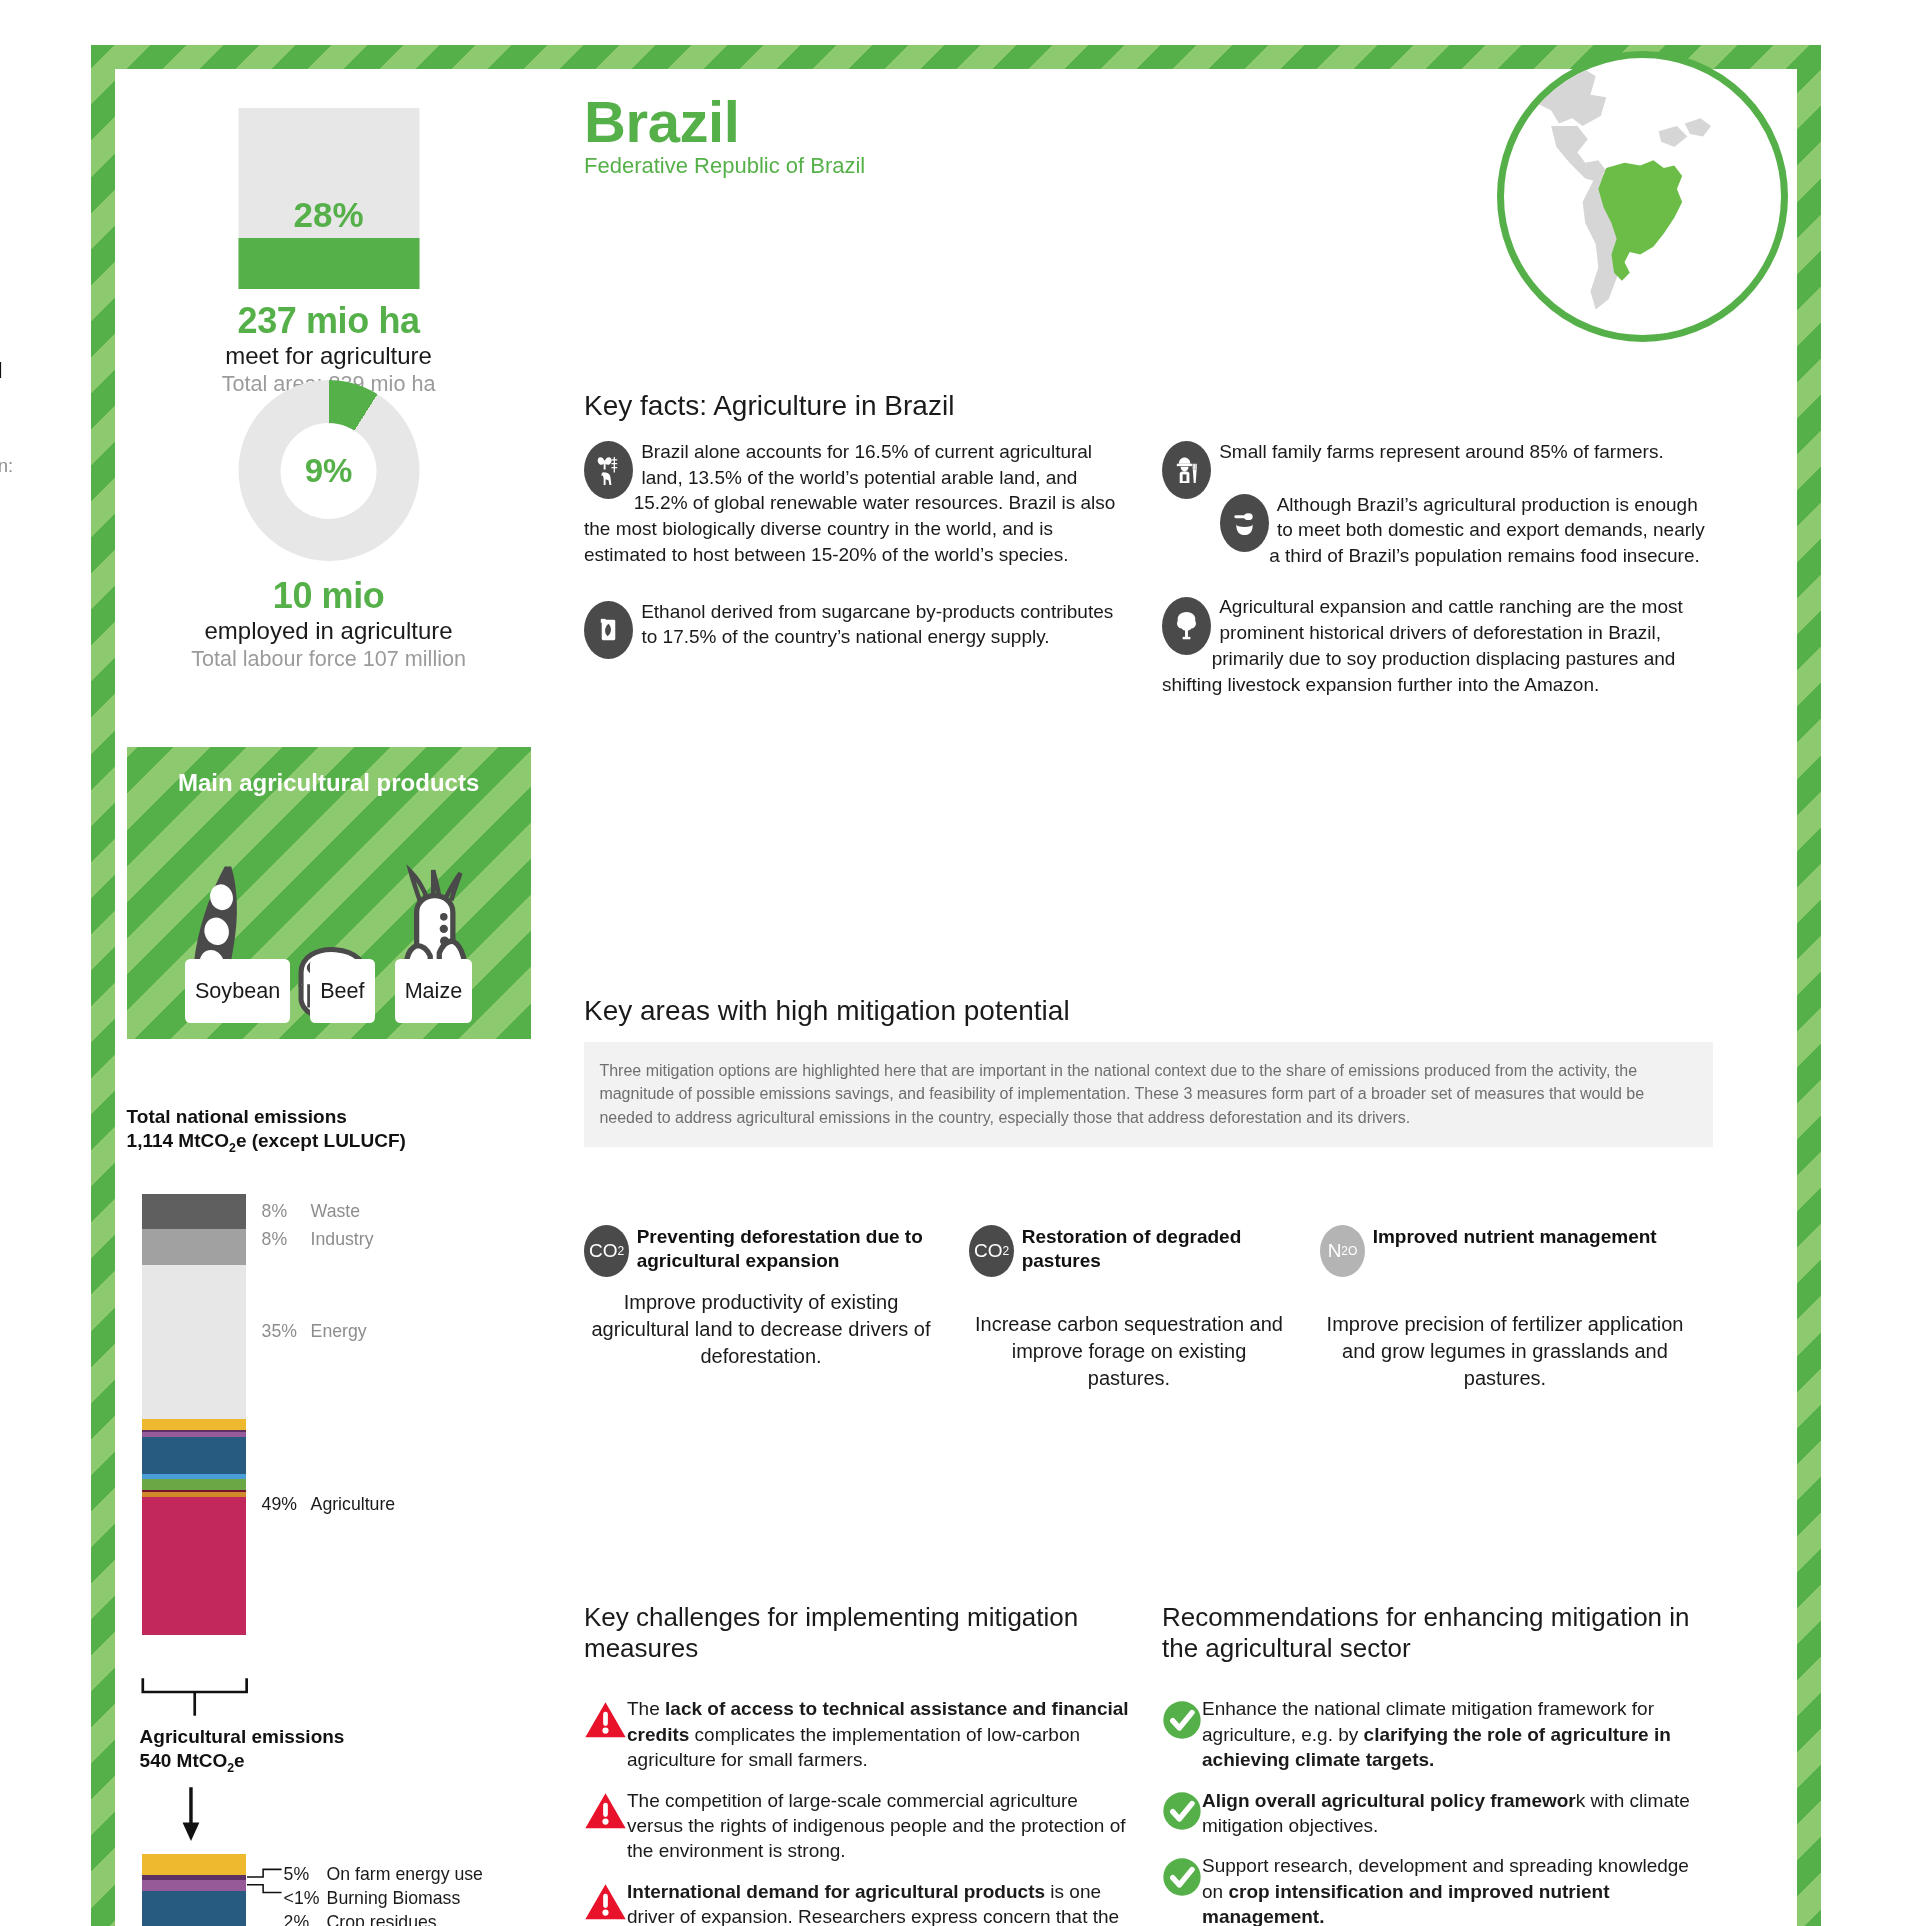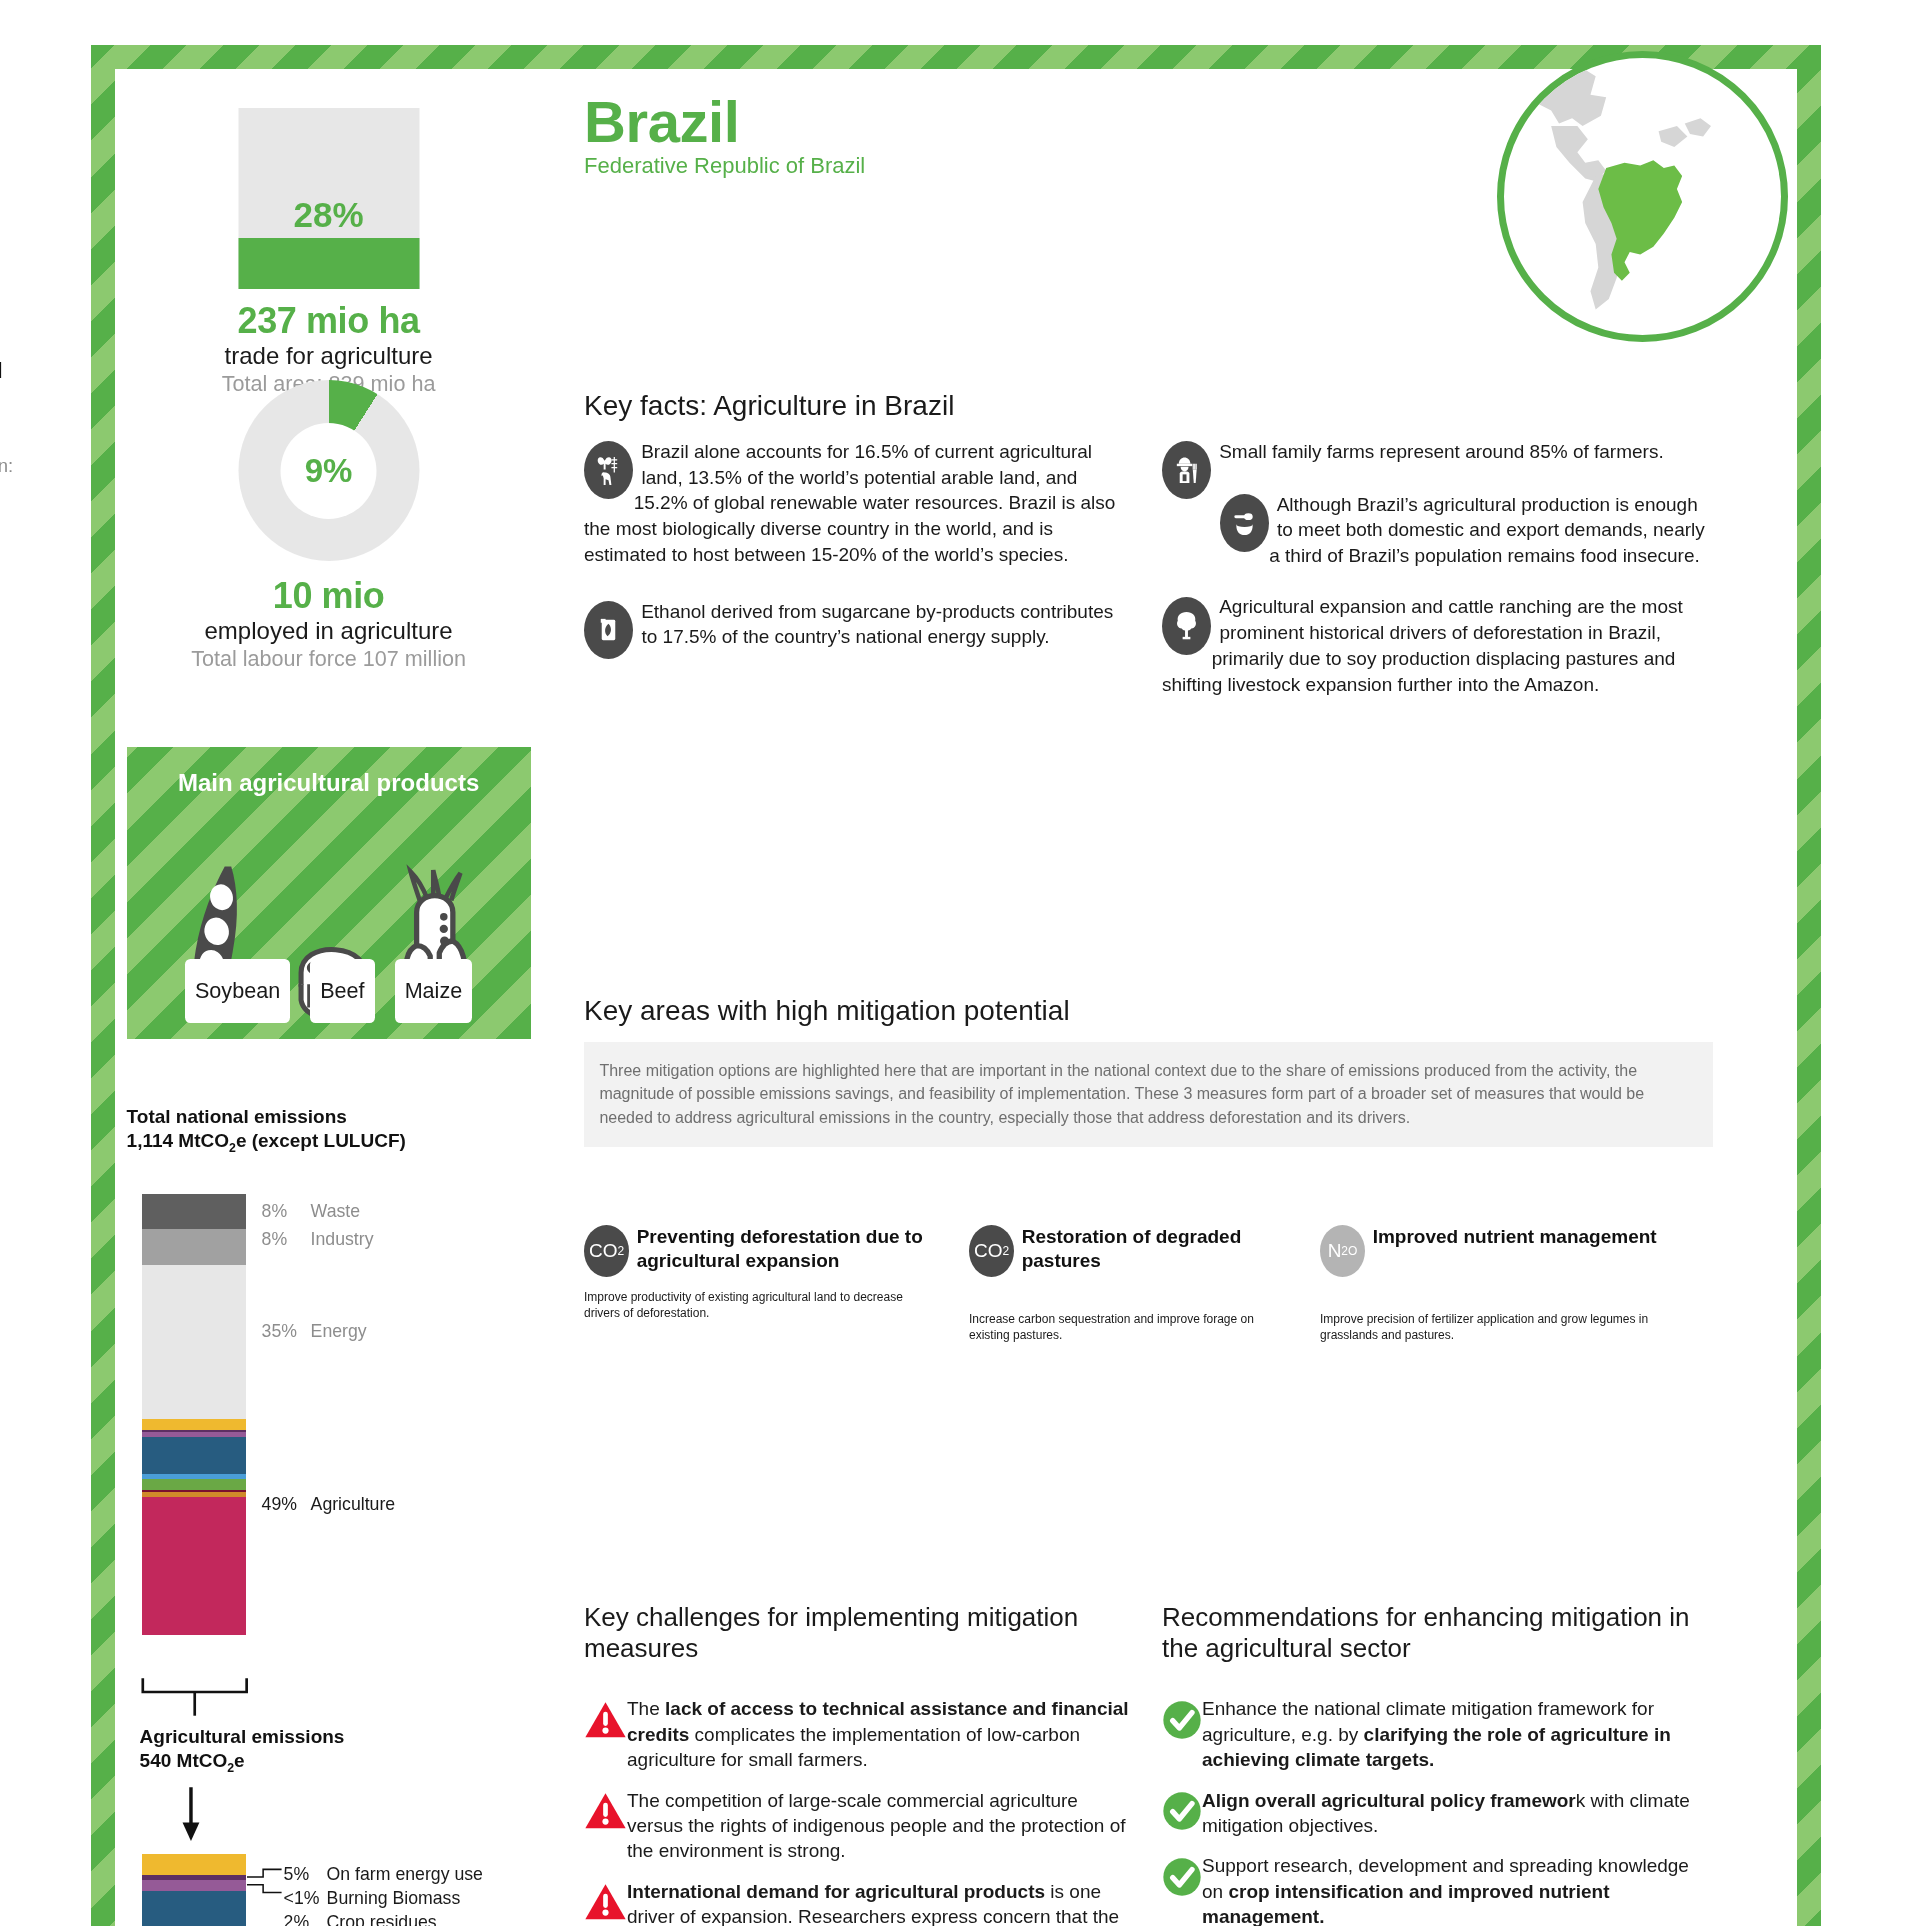--- a/index.html
+++ b/index.html
@@ -74,21 +74,21 @@
   #title-sub{font-size:22px;font-weight:400;color:#56b049;line-height:1.1;margin-top:3.9px;}
   .h2{font-size:28px;font-weight:400;color:#1a1a1a;line-height:1.18;}
   .h3{font-size:26px;font-weight:400;color:#1a1a1a;line-height:1.2;}
   .circ-icon{width:49px;height:58px;border-radius:50%;background:#4a4a4a;
      flex:0 0 auto;float:left;margin:2.3px 8.5px 0.8px 0;
      display:flex;align-items:center;justify-content:center;shape-outside:ellipse();}
   .fact-text{font-size:19px;line-height:1.355;color:#1a1a1a;}
   #greybox{background:#f2f2f2;padding:17px 15.4px 17.7px 15.4px;}
   #greybox p{margin:0;font-size:16px;line-height:1.46;color:#6f6f6f;}
   .meas-head{font-size:19px;font-weight:700;line-height:1.26;color:#111;}
-  .meas-body{font-size:12px;line-height:1.35;color:#1a1a1a;margin-top:12.3px;}
+  .meas-body{font-size:20px;line-height:1.35;color:#1a1a1a;margin-top:12.3px;text-align:center;}
   .ghg-badge{width:45px;height:52px;border-radius:50%;display:flex;align-items:center;
      justify-content:center;color:#fff;font-size:19px;font-weight:400;flex:0 0 auto;margin-right:7.7px;}
   .ghg-badge sub{font-size:12px;}
   .bullet{display:flex;align-items:flex-start;gap:0;margin-bottom:15.4px;}
   .bullet-txt{font-size:19px;line-height:1.33;color:#1a1a1a;}
   .bullet-txt b{font-weight:700;}
   .warn-ico{flex:0 0 auto;width:43px;height:39px;margin-top:4.6px;}
   .check-ico{flex:0 0 auto;width:40px;height:40px;margin-top:3.9px;}
   
   .bleed{position:absolute;font-size:18.5px;color:#8d8d8d;white-space:nowrap;}
@@ -101,21 +101,21 @@
 
     <div id="leftcol">
 
       <div id="stat-card">
         <div id="barwrap">
           <div id="barfill" style="height: 28%;"></div>
           <div id="barpct" style="bottom: 30%;">28%</div>
         </div>
         <div style="position:absolute;top:226px;left:0;width:100%;">
           <div class="big-green">237 mio ha</div>
-          <div class="mid-black" style="margin-top:2.3px;">trade for agriculture</div>
+          <div class="mid-black" style="margin-top:2.3px;">meet for agriculture</div>
           <div class="small-grey" style="margin-top:2.3px;">Total area: 839 mio ha</div>
         </div>
         <div id="donutwrap">
           <div id="donut"></div>
           <div id="donuthole">
             <span id="donutpct">9%</span>
           </div>
         </div>
         <div style="position:absolute;top:501px;left:0;width:100%;">
           <div class="big-green">10 mio</div>

